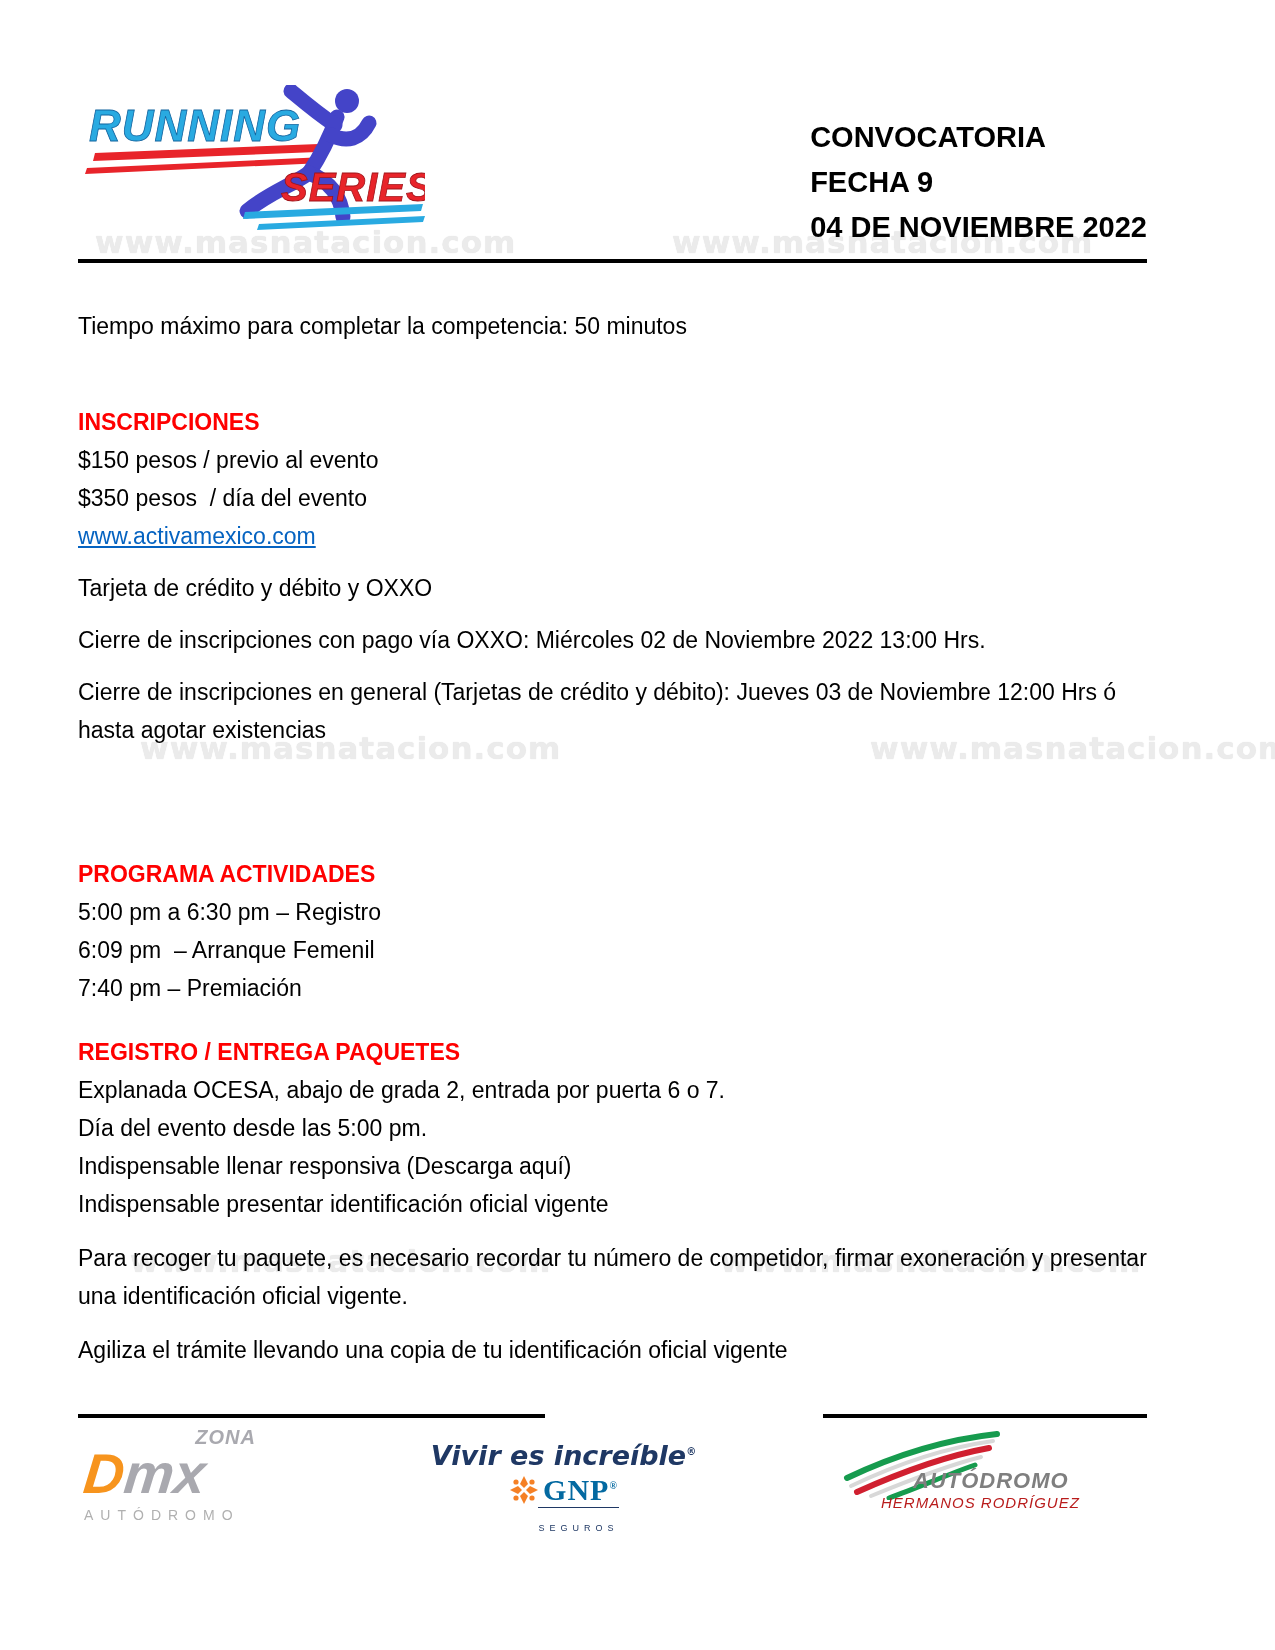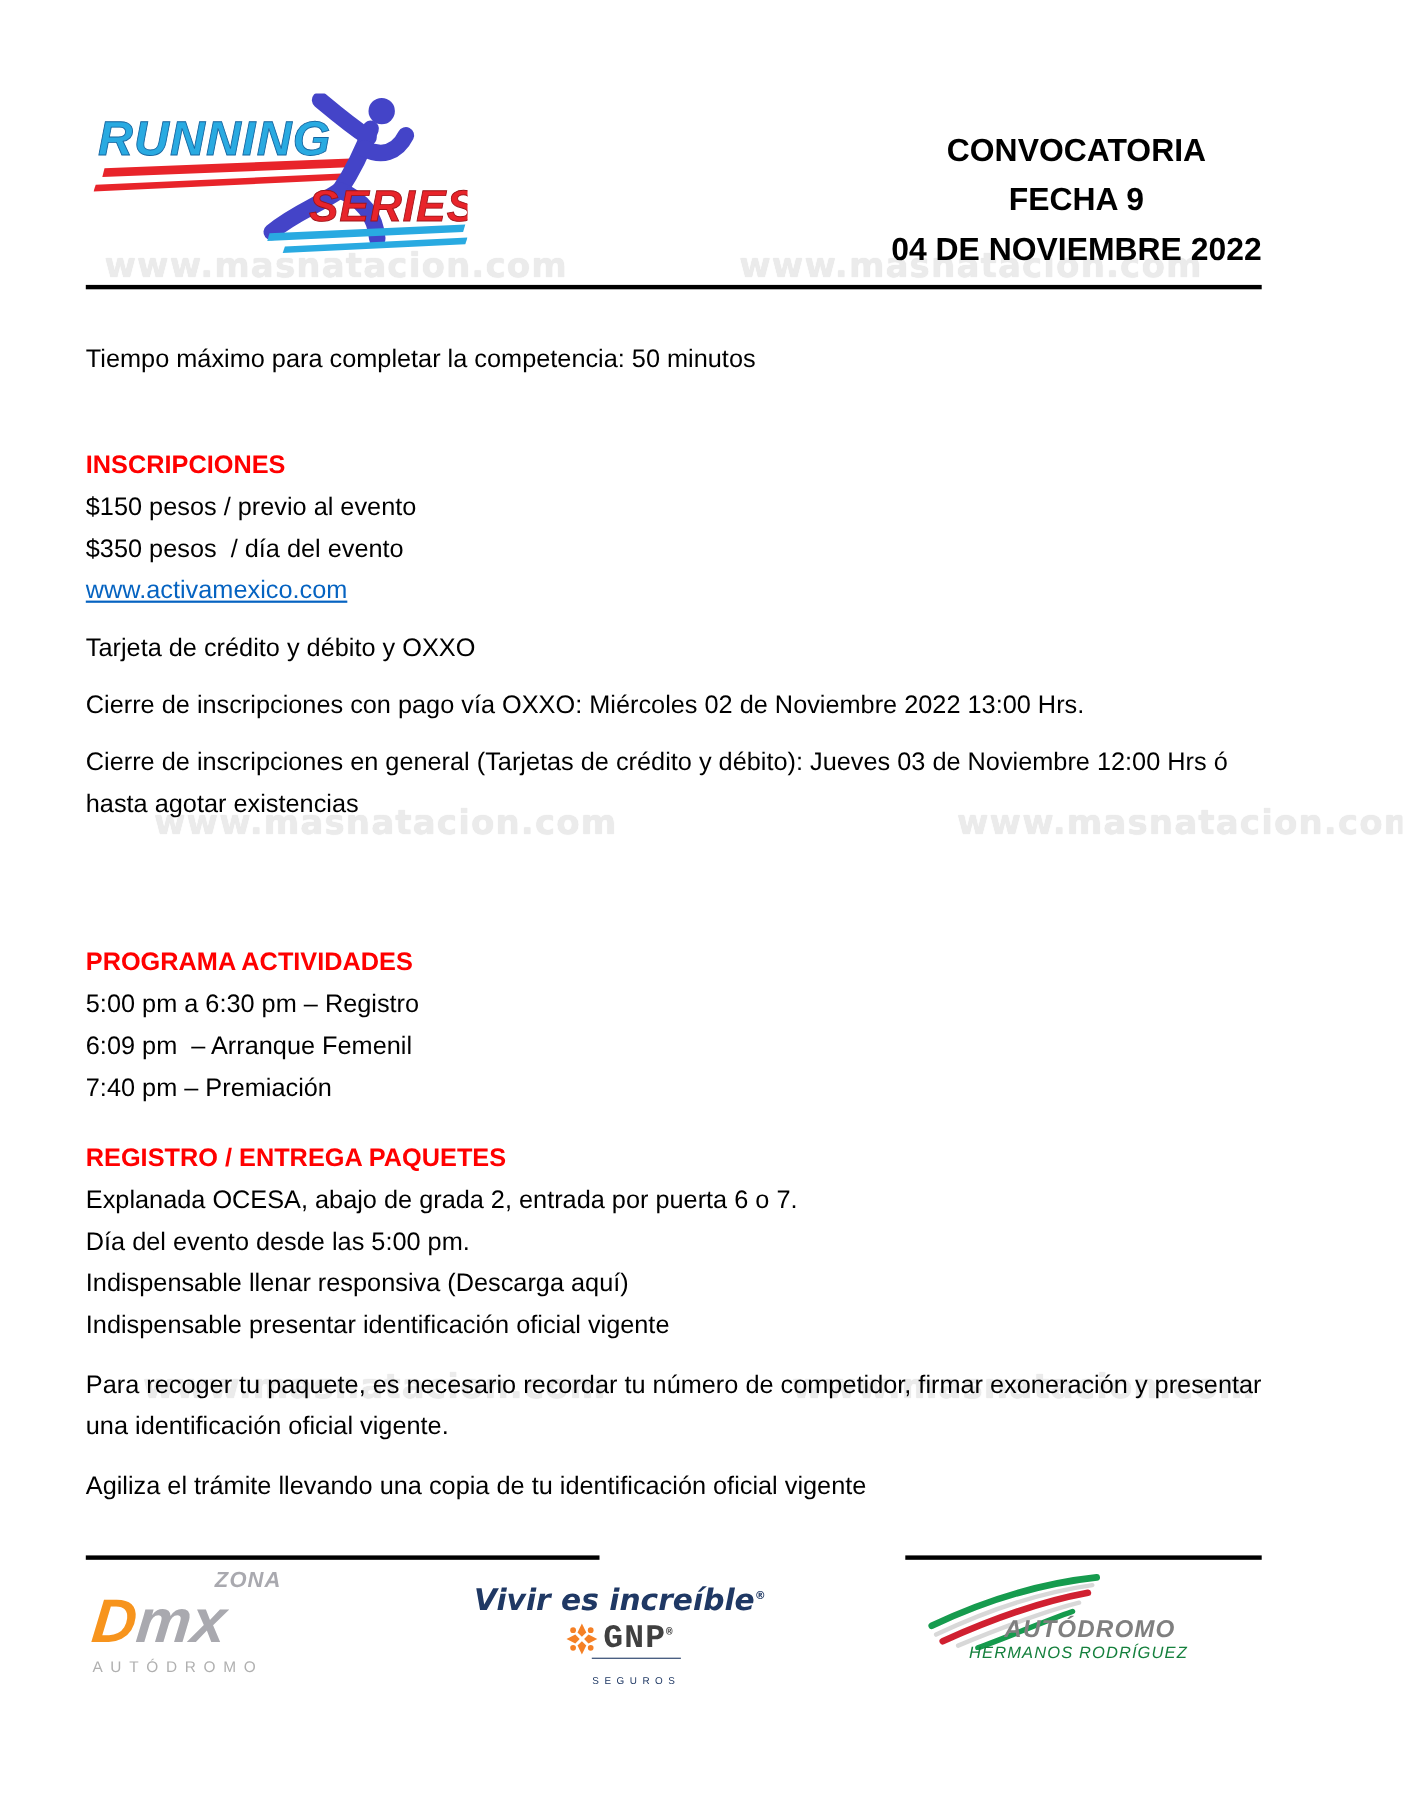--- a/index.html
+++ b/index.html
@@ -28,21 +28,21 @@
     text-shadow:0 0 1px #dedede;
     z-index:1;
     white-space:nowrap;
     user-select:none;
   }
   
   .header{display:flex;align-items:flex-start;margin-top:85px;}
   .logo-box{width:340px;height:152px;margin-left:7px;flex:0 0 auto;}
   .title-block{
     margin-left:auto;margin-top:30px;
-    text-align:center;font-weight:bold;
+    text-align:left;font-weight:bold;
     font-size:29px;line-height:45px;
   }
   .rule{
     height:4px;background:#000;border:0;margin:9px 0 0 0;width:100%;
     position:relative;z-index:3;
   }
   
   .line, .para, .heading{
     font-size:23px;line-height:38px;margin:0;
     white-space:pre-wrap;
@@ -68,27 +68,27 @@
   .dmx-zona{text-align:right;width:172px;font-weight:bold;font-size:20px;color:#a9a9af;letter-spacing:1px;}
   .dmx-word{font-weight:bold;font-size:56px;line-height:50px;transform:skewX(-6deg);}
   .dmx-d{color:#f7941d;}
   .dmx-mx{color:#a9a9af;text-transform:lowercase;}
   .dmx-auto{font-style:normal;font-size:14px;letter-spacing:7px;color:#b0b0b0;margin-top:8px;}
   
   .gnp{flex:1;text-align:center;padding-top:14px;margin-left:40px;}
   .gnp-slogan{font-family:"DejaVu Sans", sans-serif;font-style:italic;font-weight:bold;font-size:27px;color:#1f3864;}
   .gnp-slogan sup, .gnp-brandtext sup{font-size:10px;}
   .gnp-row{display:flex;align-items:center;justify-content:center;gap:4px;margin-top:2px;}
-  .gnp-brandtext{font-family:Liberation Mono, monospace;font-weight:bold;font-size:30px;color:#404040;letter-spacing:1px;}
+  .gnp-brandtext{font-family:Liberation Serif, serif;font-weight:bold;font-size:30px;color:#0369a1;letter-spacing:1px;}
   .gnp-sub{font-size:9px;letter-spacing:5px;color:#1f3864;margin-top:0;border-top:1px solid #1f3864;display:inline-block;padding-top:15px;margin-left:30px;}
   
   .ahr{position:relative;width:310px;height:95px;flex:0 0 auto;}
   .ahr-swoosh{position:absolute;left:18px;top:2px;}
   .ahr-name{position:absolute;left:90px;top:42px;font-weight:bold;font-style:italic;font-size:22px;color:#7f7f7f;letter-spacing:1px;}
-  .ahr-sub{position:absolute;left:58px;top:68px;font-style:italic;font-size:15px;color:#15803d;letter-spacing:1px;}
+  .ahr-sub{position:absolute;left:58px;top:68px;font-style:italic;font-size:15px;color:#b91c1c;letter-spacing:1px;}
 </style>
 </head>
 <body>
 
 <div class="page">
 
   <span class="wm" style="left:95px;top:224px;">www.masnatacion.com</span>
   <span class="wm" style="left:672px;top:224px;">www.masnatacion.com</span>
   <span class="wm" style="left:140px;top:730px;">www.masnatacion.com</span>
   <span class="wm" style="left:870px;top:730px;">www.masnatacion.com</span>

